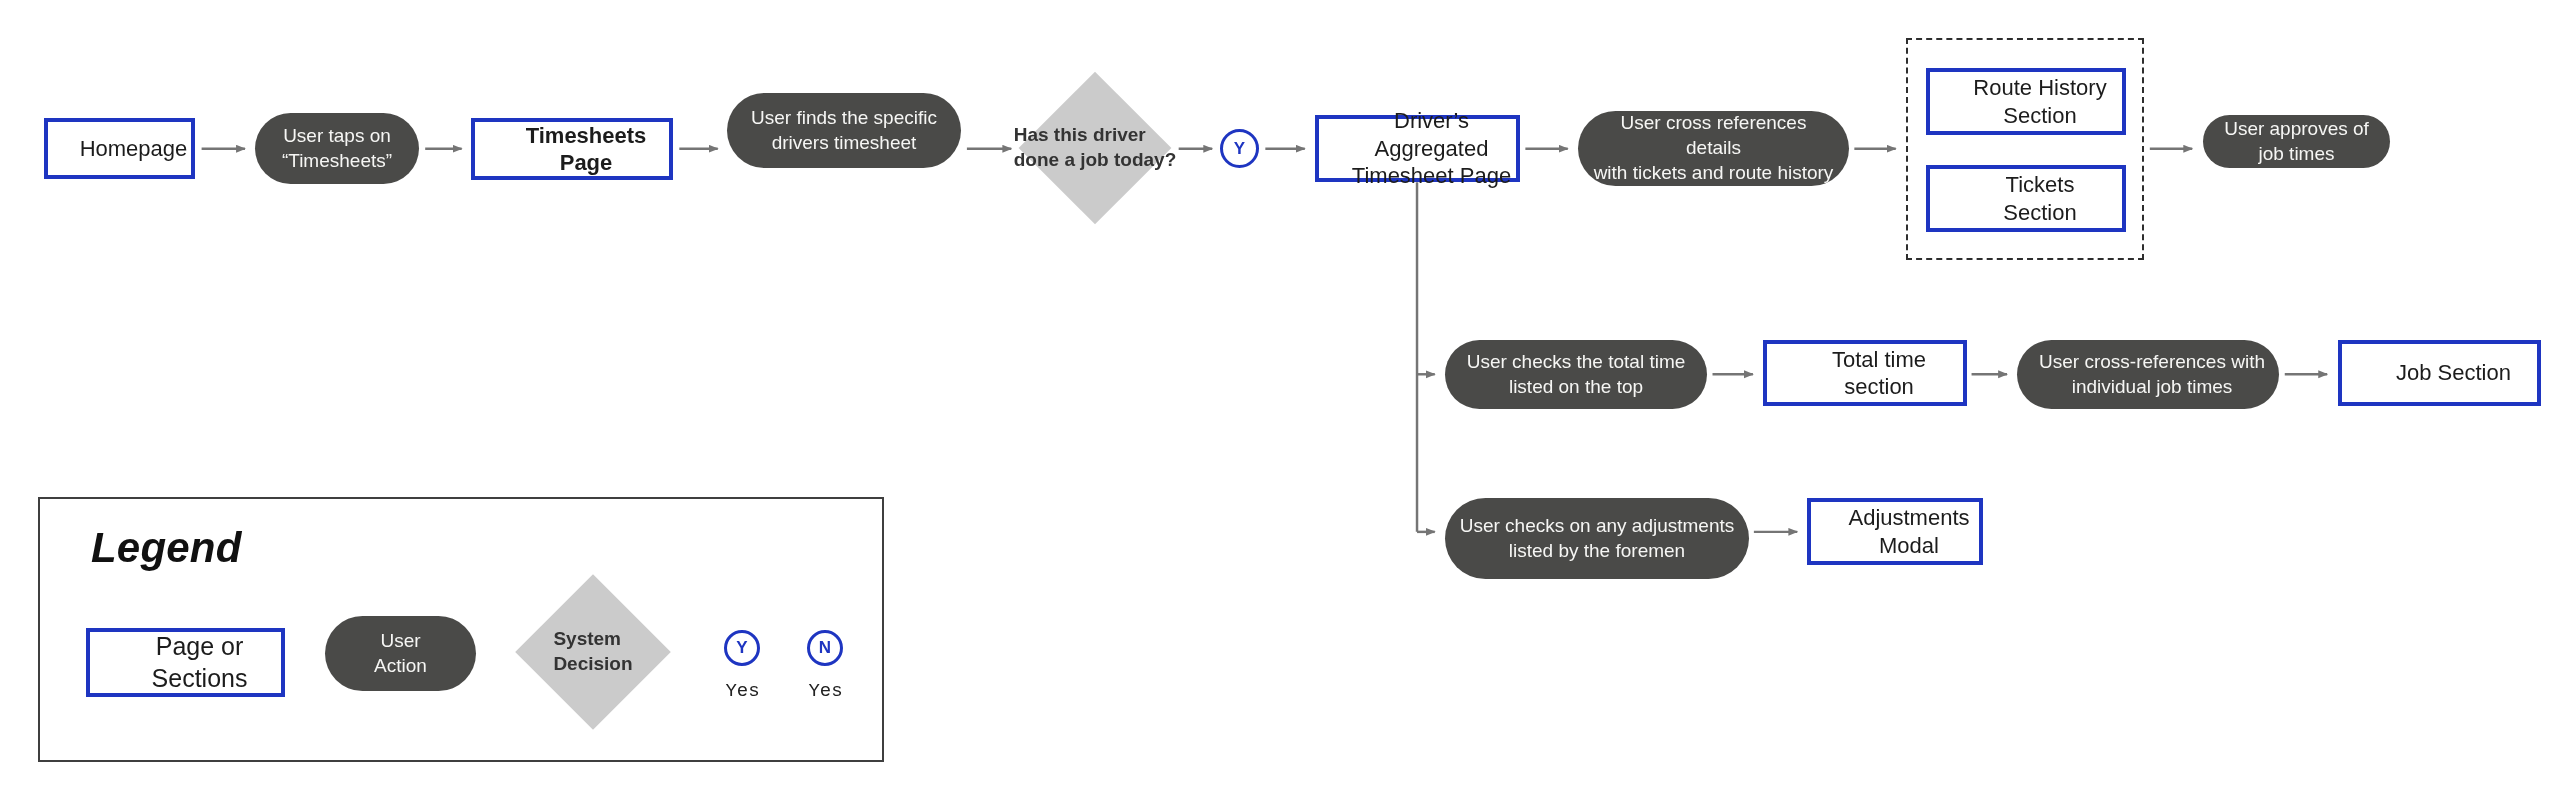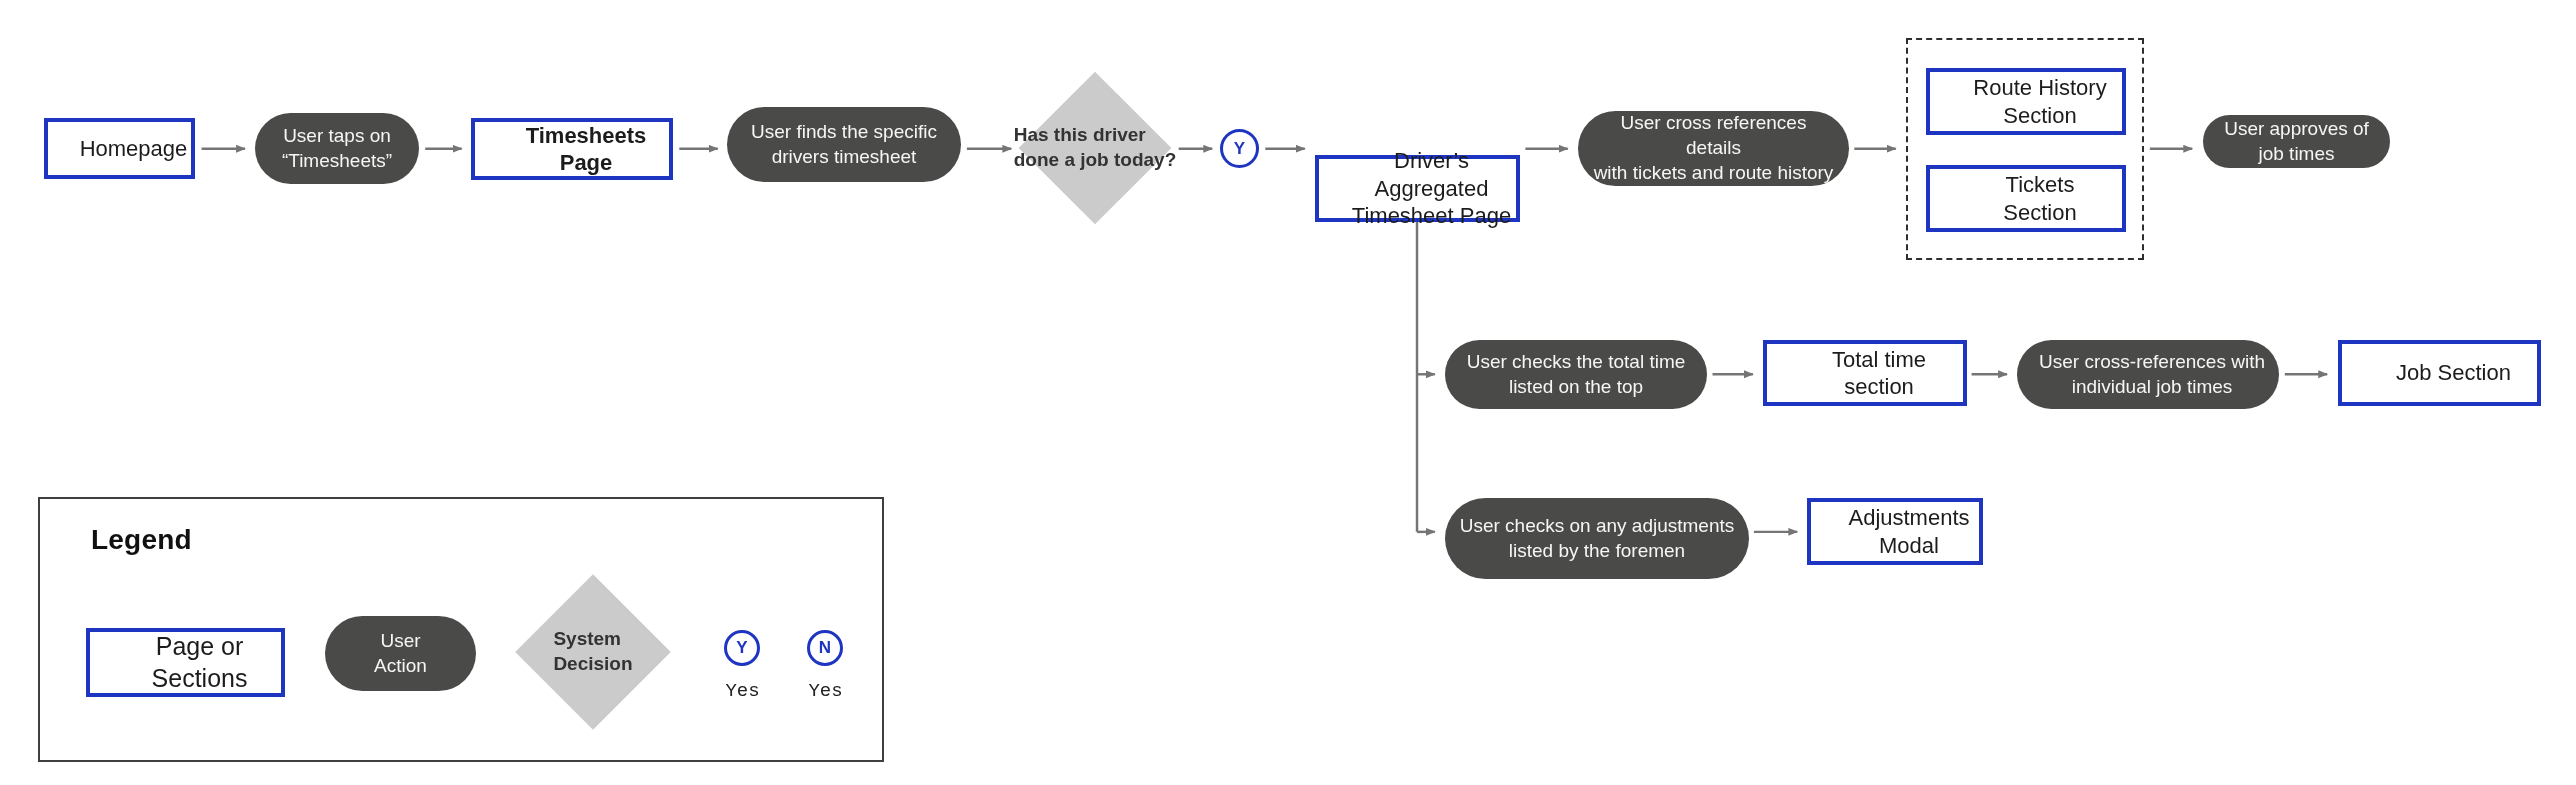--- a/index.html
+++ b/index.html
@@ -34,21 +34,21 @@
     position:absolute;left:-47px;right:-47px;top:0;bottom:0;
     display:flex;align-items:center;justify-content:center;
     font-size:19px;font-weight:600;color:#333333;line-height:1.3;
   }
   .circle{
     background:#fff;border:3px solid var(--blue);border-radius:50%;
     color:var(--blue);font-weight:700;font-size:17px;
   }
   .dashed-rect{position:absolute;box-sizing:border-box;border:2px dashed #2e2e2e;z-index:0;}
   .legend-rect{position:absolute;box-sizing:border-box;border:2px solid #3f3f3f;background:#fff;z-index:0;}
-  .legend-title{position:absolute;z-index:1;font-size:28px;font-weight:700;color:#111111;letter-spacing:0.2px;}
+  .legend-title{position:absolute;z-index:1;font-size:42px;font-weight:700;color:#111111;letter-spacing:0.2px;font-style:italic;}
   .sub-label{position:absolute;z-index:1;font-size:19px;color:#222222;text-align:center;font-family:Liberation Mono, monospace;}
 </style>
 </head>
 <body>
 
 <svg id="connector-layer" width="2576" height="785" viewBox="0 0 2614 797">
   <defs>
     <marker id="ah" markerWidth="12" markerHeight="10" refX="9" refY="4" orient="auto" markerUnits="userSpaceOnUse">
       <path d="M0,0 L10,4 L0,8 Z" fill="#757575"></path>
     </marker>
@@ -79,36 +79,36 @@
 
 <div class="node pill" style="left:255px;top:113px;width:164px;height:71px;">
   <span class="label">User taps on
 “Timesheets”</span>
 </div>
 
 <div class="node box" style="left:471px;top:118px;width:202px;height:62px;font-weight:bold;">
   <span class="label">Timesheets Page</span>
 </div>
 
-<div class="node pill" style="left:727px;top:107px;width:234px;height:75px;text-align:center;">
+<div class="node pill" style="left:727px;top:93px;width:234px;height:75px;text-align:center;">
   <span class="label">User finds the specific
 drivers timesheet</span>
 </div>
 
 <div class="diamond-wrap" style="left:1041px;top:94px;width:108px;height:108px;">
   <div class="diamond-shape"></div>
   <div class="diamond-label label">Has this driver
 done a job today?</div>
 </div>
 
 <div class="node circle" style="left:1220px;top:129px;width:39px;height:39px;">
   <span class="label">Y</span>
 </div>
 
-<div class="node box" style="left:1315px;top:115px;width:205px;height:67px;margin-top:40px;">
+<div class="node box" style="left:1315px;top:115px;width:205px;height:67px;">
   <span class="label">Driver’s Aggregated
 Timesheet Page</span>
 </div>
 
 <div class="node pill" style="left:1578px;top:111px;width:271px;height:75px;">
   <span class="label">User cross references details
 with tickets and route history</span>
 </div>
 
 <div class="dashed-rect" style="left:1906px;top:38px;width:238px;height:222px;"></div>

